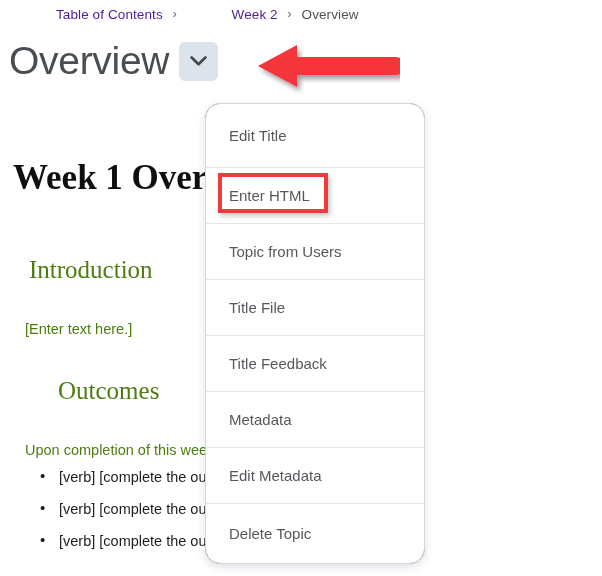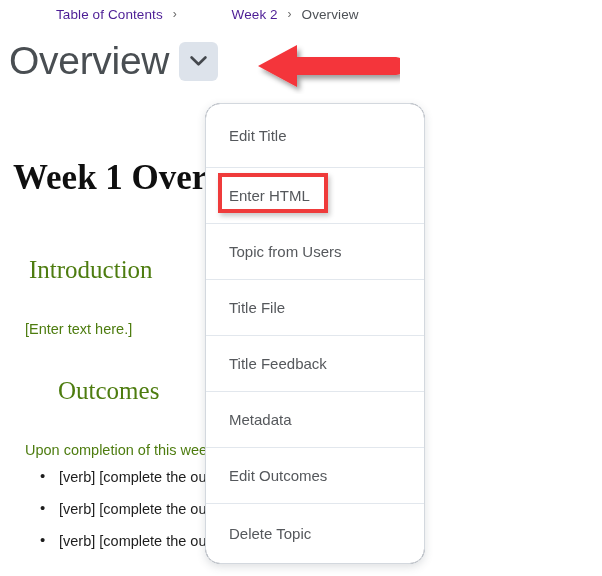--- a/index.html
+++ b/index.html
@@ -242,21 +242,21 @@
   </ul>
 </div>
 
 <div class="dropdown-menu">
   <div class="menu-item">Edit Title</div>
   <div class="menu-item">Enter HTML</div>
   <div class="menu-item">Topic from Users</div>
   <div class="menu-item">Title File</div>
   <div class="menu-item">Title Feedback</div>
   <div class="menu-item">Metadata</div>
-  <div class="menu-item">Edit Outcomes</div>
+  <div class="menu-item">Edit Metadata</div>
   <div class="menu-item">Delete Topic</div>
 </div>
 
 <div class="highlight-box"></div>
 
 <div class="arrow-annotation">
   <svg width="150" height="56" viewBox="0 0 150 56" xmlns="http://www.w3.org/2000/svg">
     <defs>
       <filter id="arrowShadow" x="-25%" y="-35%" width="160%" height="190%">
         <feDropShadow dx="3" dy="4" stdDeviation="2.8" flood-color="#000000" flood-opacity="0.38"></feDropShadow>

